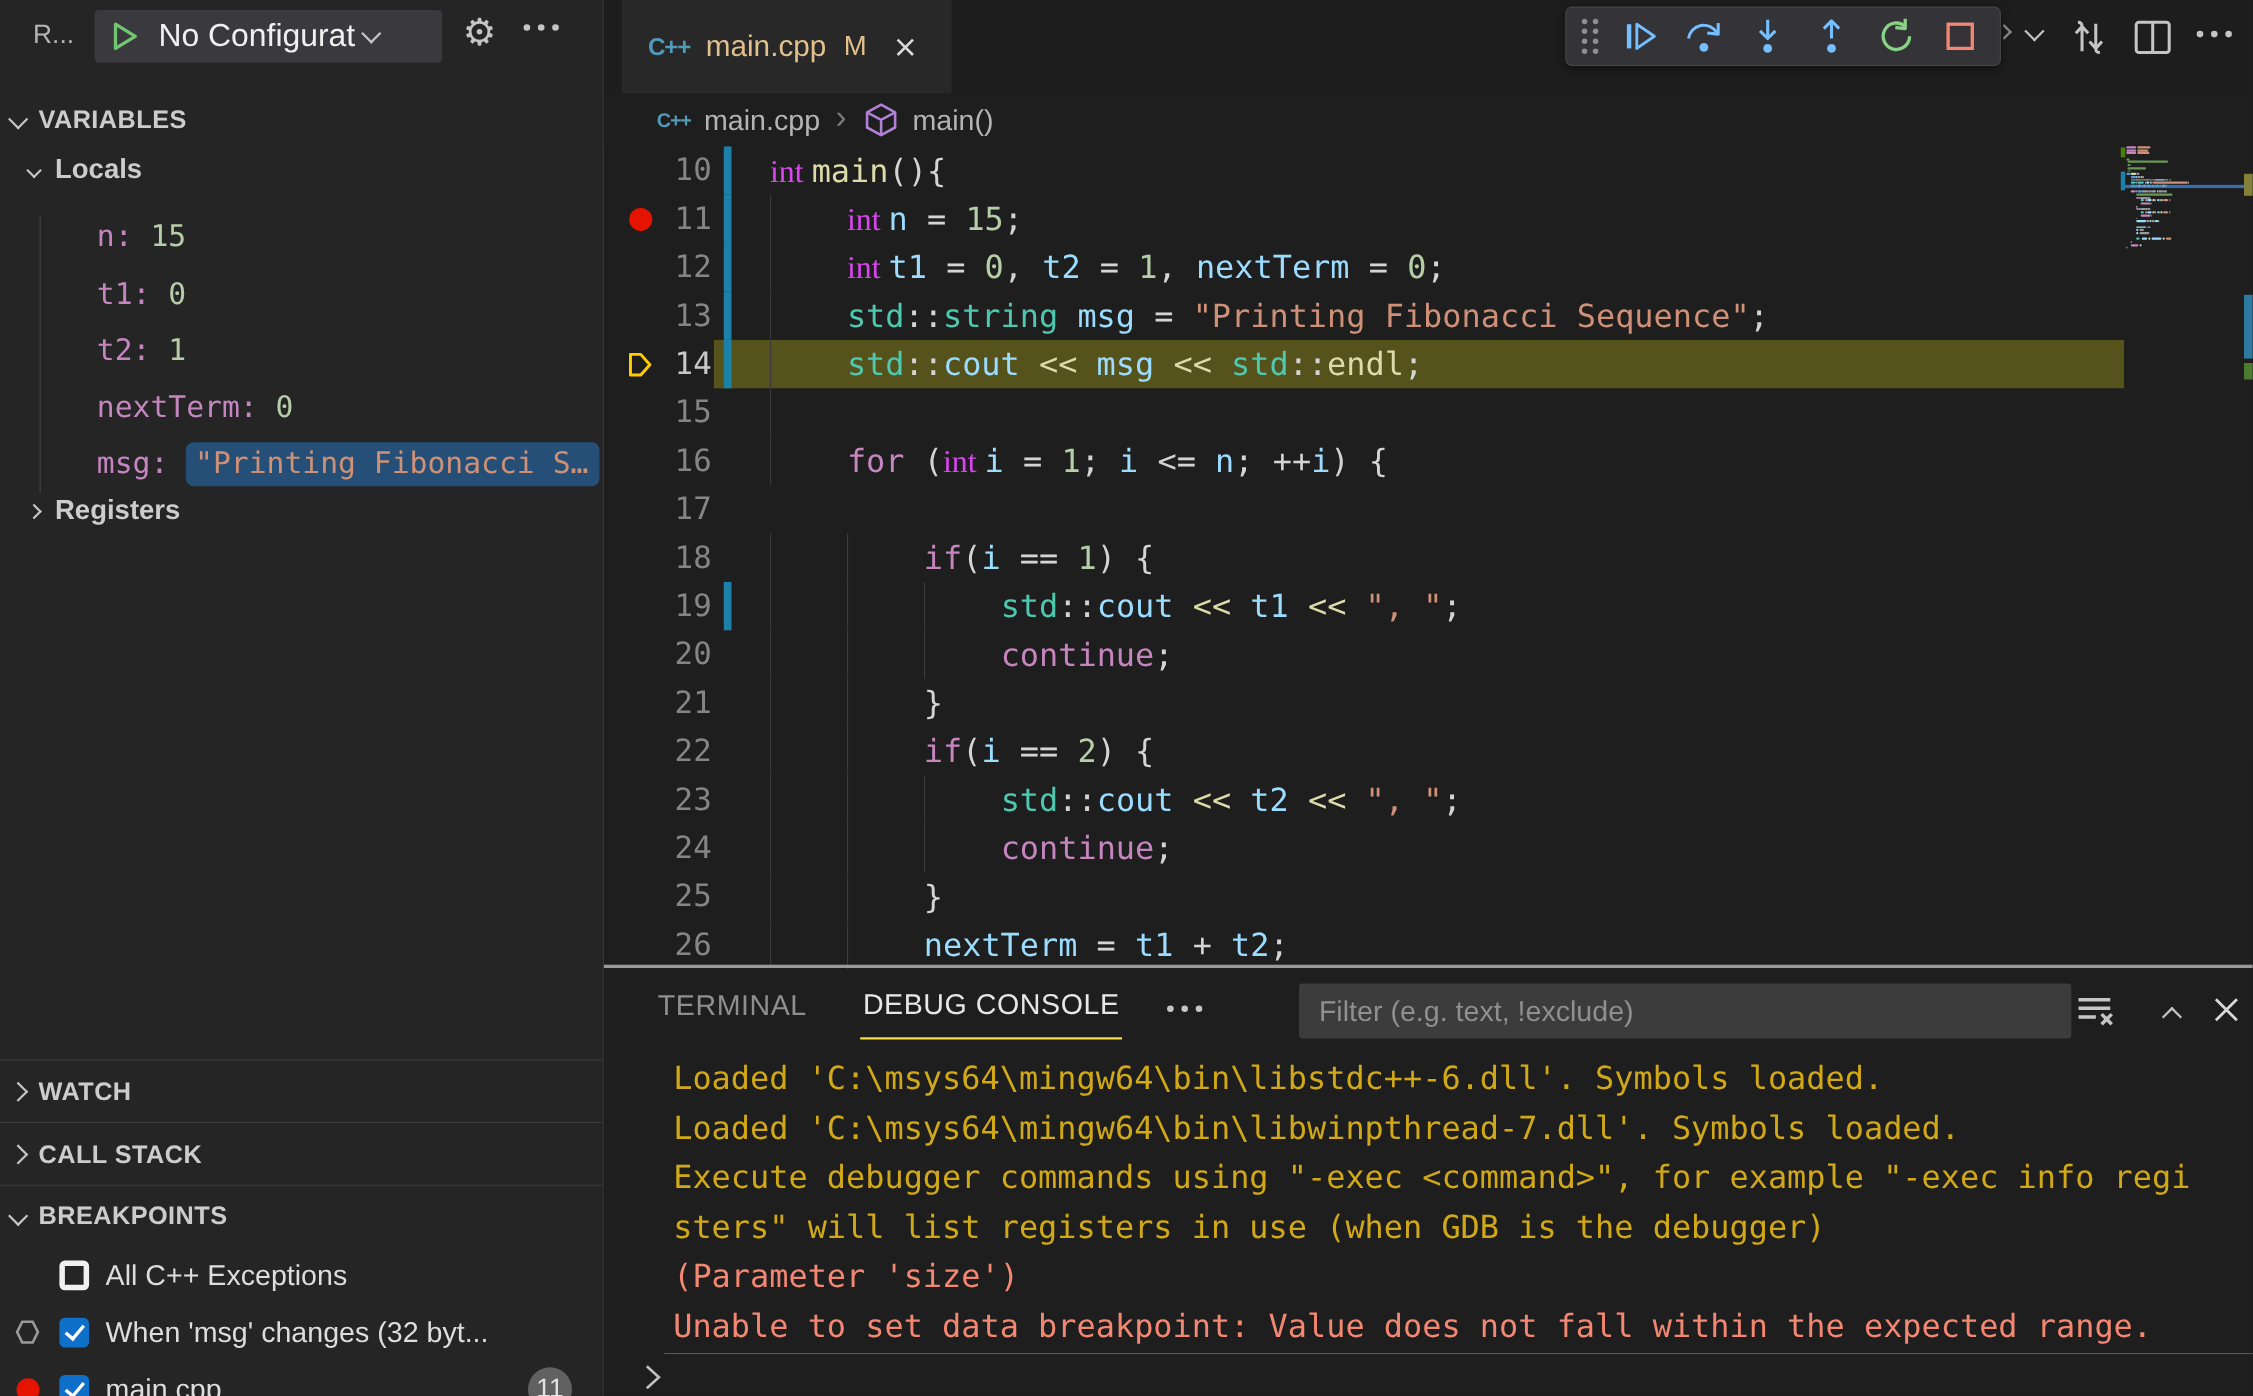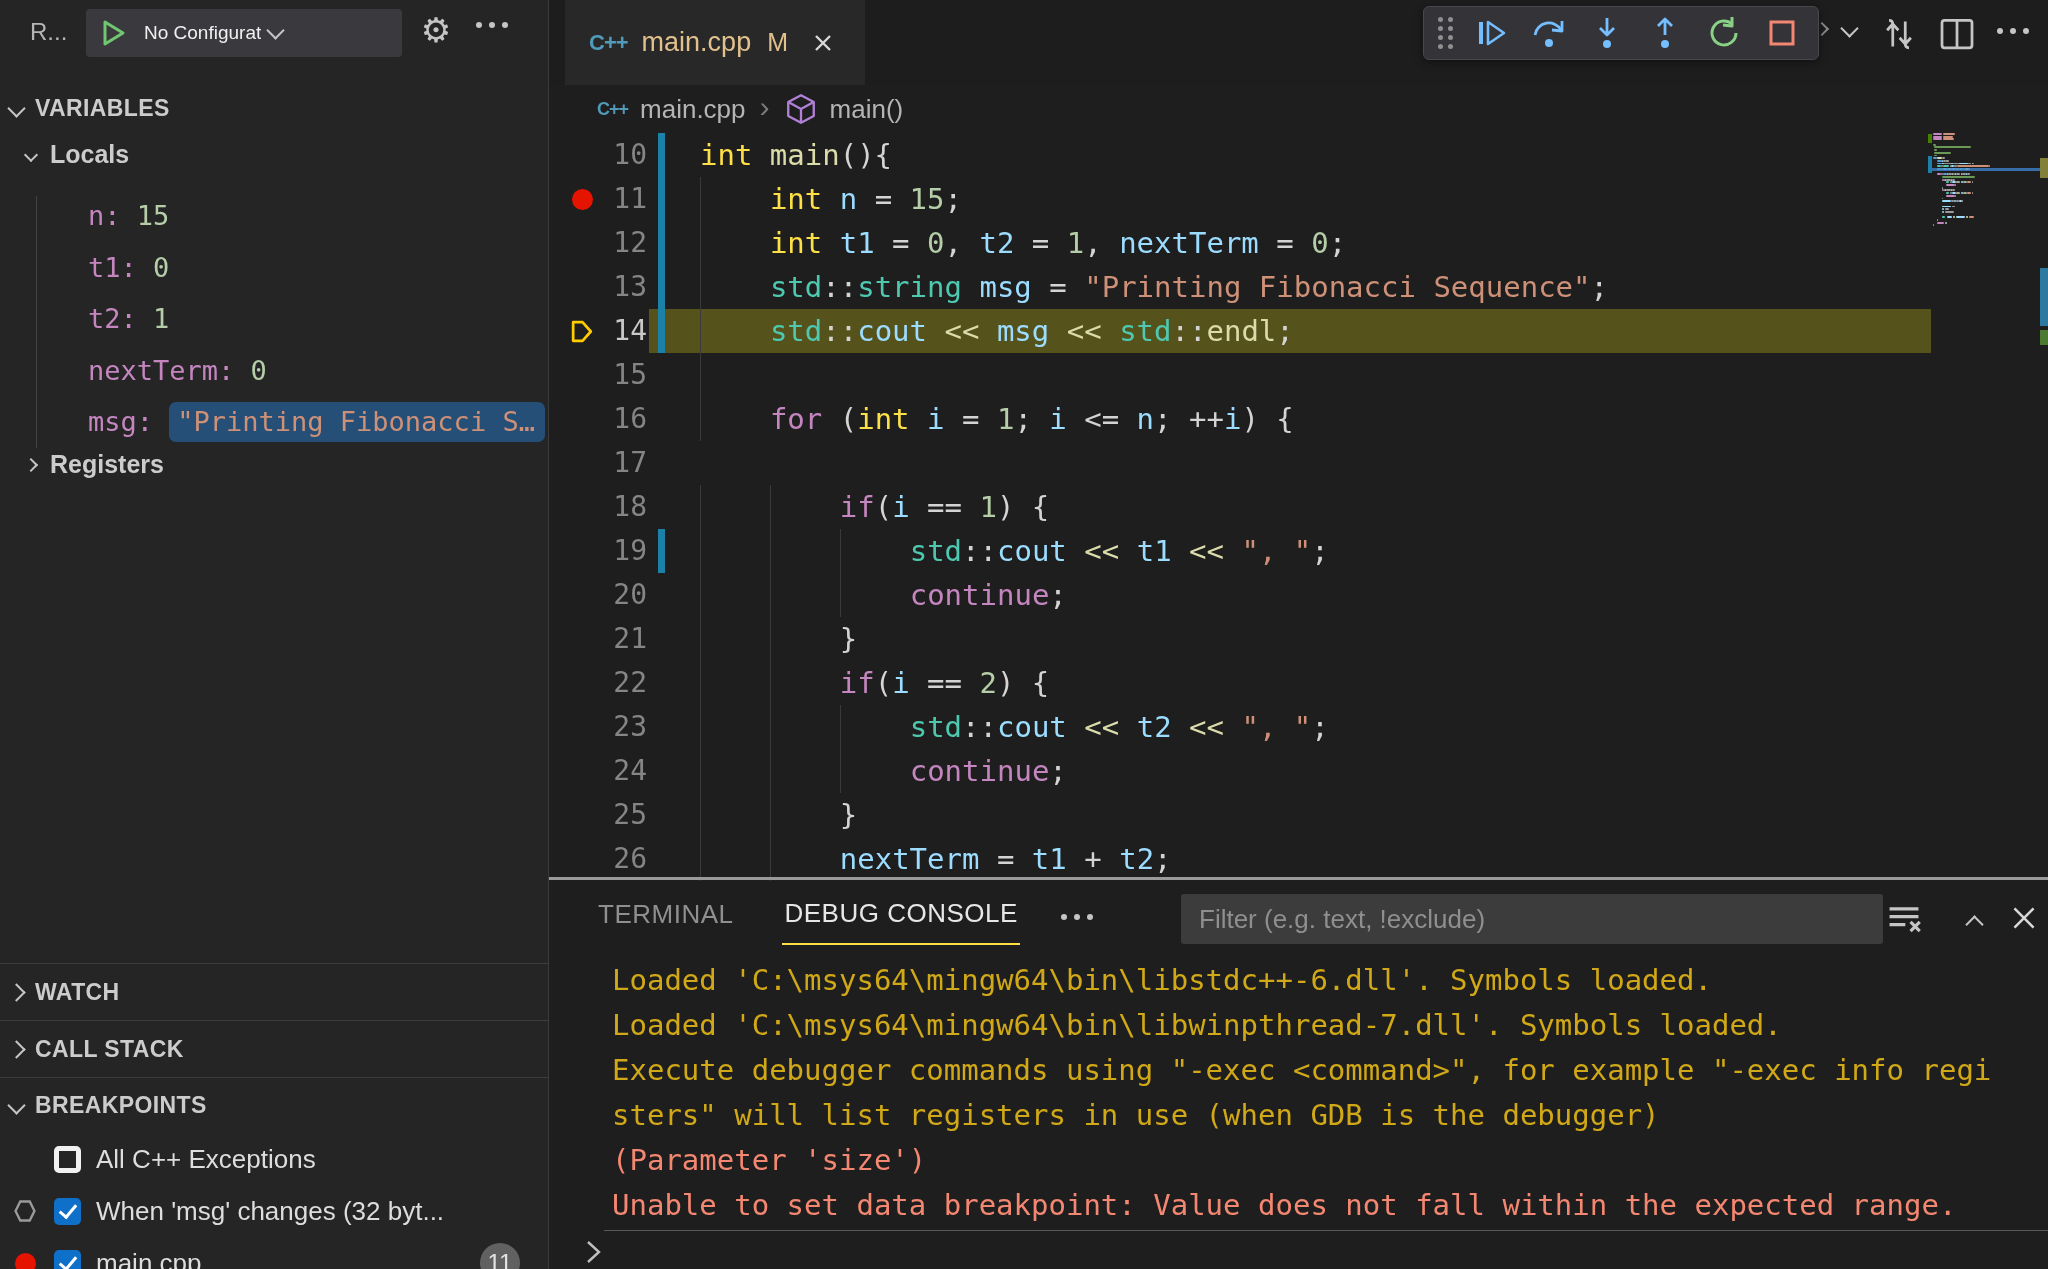--- a/index.html
+++ b/index.html
@@ -7,21 +7,21 @@
   body { width:2048px; height:1269px; overflow:hidden;
          font-family:"Liberation Sans", sans-serif; color:#cccccc; }
   #app { position:relative; width:2048px; height:1269px; background:#1e1e1e; }
 
   
   .sb { position:absolute; left:0; top:0; width:549px; height:1269px;
         background:#252526; border-right:1px solid #3a3a3a; overflow:hidden; }
   .sb-title { position:absolute; left:30px; top:18px; font-size:24px; color:#b5b5b5; }
   .cfgbar { position:absolute; left:86px; top:9px; width:316px; height:48px;
             background:#3a3a3e; border-radius:4px; display:flex; align-items:center; cursor:pointer; }
-  .cfgbar .lbl { margin-left:14px; font-size:19px; color:#f0f0f0; white-space:nowrap;
+  .cfgbar .lbl { margin-left:14px; font-size:29px; color:#f0f0f0; white-space:nowrap;
                  overflow:hidden; max-width:226px; }
   .playtri { width:34px; height:34px; margin-left:10px; flex:none; }
   .chev { display:inline-block; width:13px; height:13px;
           border-right:2.5px solid #c5c5c5; border-bottom:2.5px solid #c5c5c5; }
   .chev.r { transform:rotate(-45deg); }
   .chev.d { transform:rotate(45deg); }
   .chev.u { transform:rotate(-135deg); }
   .chev.sm { width:10px; height:10px; border-width:2px; }
   .cfg-chev { margin-left:8px; margin-top:-6px; }
   .gear { position:absolute; left:414px; top:8px; width:44px; height:44px; font-size:34px;
@@ -100,21 +100,21 @@
                   background:#55521c; z-index:0; }
   .deco { position:absolute; left:13px; top:0; width:40px; height:44px; display:flex;
           align-items:center; justify-content:center; z-index:3; cursor:pointer; }
   .lnum { position:absolute; left:40px; top:0; width:58px; text-align:right; color:#858585;
           font-size:28px; z-index:2; }
   .lnum.cur { color:#c8c8c8; }
   .modbar { position:absolute; left:109px; top:0; width:7px; height:44px; background:#1b81a8; z-index:2; }
   .ctext { position:absolute; left:151px; top:0; z-index:1; }
   .ind { display:inline-block; width:69.9px; height:44px; vertical-align:top;
          border-left:1px solid #3a3a3a; }
-  .tk-k{color:#fde047;} .tk-c{color:#c586c0;} .tk-f{color:#dcdcaa;} .tk-v{color:#9cdcfe;}
+  .tk-k{color:#d946ef;font-family:Liberation Serif, serif;} .tk-c{color:#c586c0;} .tk-f{color:#dcdcaa;} .tk-v{color:#9cdcfe;}
   .tk-t{color:#4ec9b0;} .tk-n{color:#b5cea8;} .tk-s{color:#ce9178;} .tk-o{color:#d4d4d4;}
   .tk-m{color:#6a9955;} .tk-y{color:#dcdcaa;}
 
   
   .minimap { position:absolute; left:1384px; top:133px; width:104px; height:120px; cursor:pointer; }
   .mm-row { height:2.7px; position:relative; }
   .mm-row i { position:absolute; top:0; height:1.9px; border-radius:1px; }
   .mm-band { position:absolute; left:-4px; top:35.1px; width:112px; height:3.2px;
              background:rgba(64,138,218,.75); }
   .mm-mark { position:absolute; width:4px; left:1379px; }

